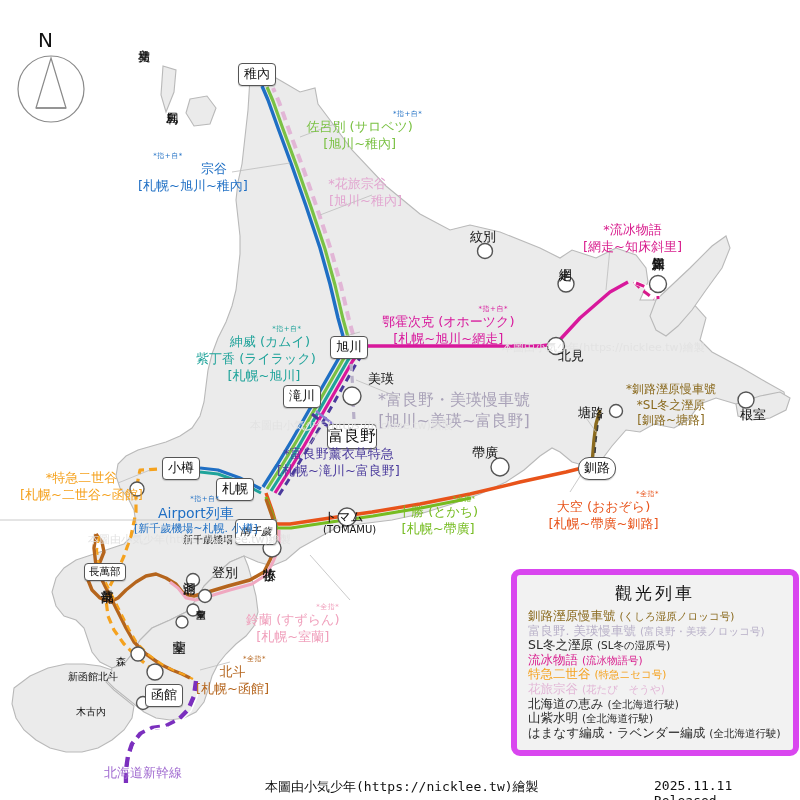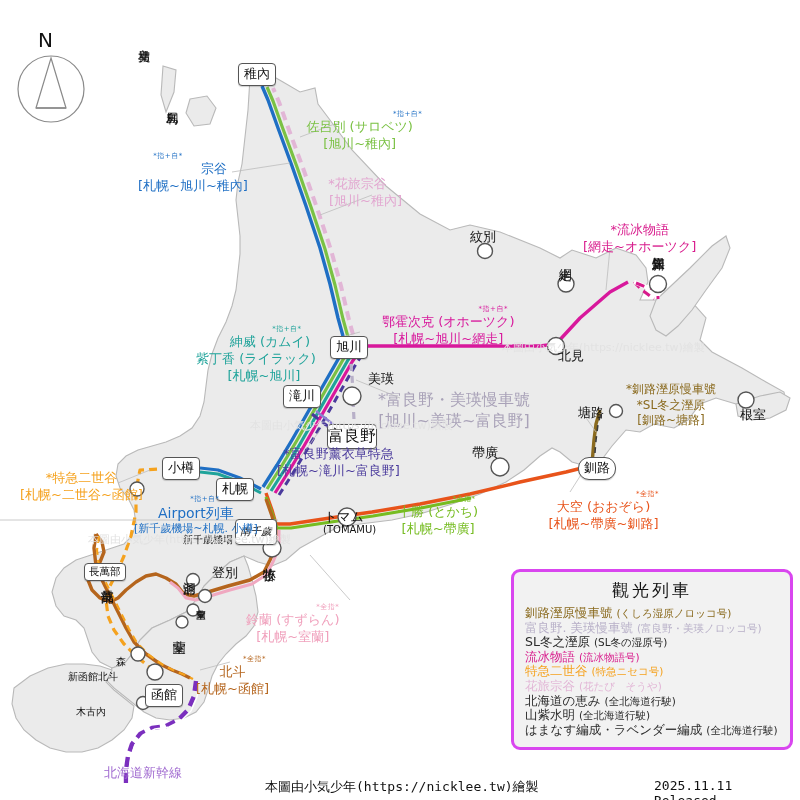--- a/index.html
+++ b/index.html
@@ -27,21 +27,21 @@
   
   .ann{position:absolute;white-space:nowrap;line-height:1.3;font-size:13px;}
   .ann .t1{display:block;}
   .ann .t2{display:block;}
   .seat{font-size:7px;letter-spacing:.5px;display:block;}
   .ctr{text-align:center;}
 
   
   #legend{
     position:absolute;left:511px;top:569px;width:276px;height:175px;
-    background:#f2f2f2;border:3px solid #d946ef;border-radius:9px;
+    background:#f2f2f2;border:6px solid #d946ef;border-radius:9px;
   }
   #legend .ltitle{
     text-align:center;font-size:17px;color:#111;margin-top:7px;letter-spacing:3px;
   }
   #legend ul{list-style:none;margin:4px 0 0 0;padding:0 0 0 11px;}
   #legend li{font-size:12.5px;line-height:14.6px;white-space:nowrap;}
   #legend li .jp{font-size:10.5px;color:inherit;}
 
   
   #compass{position:absolute;left:14px;top:52px;width:74px;height:74px;}
@@ -293,21 +293,21 @@
 
 <div class="ann ctr" style="left:196px;top:325px;color:#1fa39a;">
   <span class="seat" style="margin-left:62px;">*指+自*</span>
   <span class="t1" style="margin-left:28px;">紳威 (カムイ)</span>
   <span class="t2">紫丁香 (ライラック)</span>
   <span class="t2" style="margin-left:16px;">[札幌~旭川]</span>
 </div>
 
 <div class="ann ctr" style="left:583px;top:222px;color:#d81b8c;">
   <span class="t1">*流冰物語</span>
-  <span class="t2">[網走~オホーツク]</span>
+  <span class="t2">[網走~知床斜里]</span>
 </div>
 
 <div class="ann ctr" style="left:378px;top:390px;color:#a9a2b8;font-size:16px;">
   <span class="t1">*富良野・美瑛慢車號</span>
   <span class="t2">[旭川~美瑛~富良野]</span>
 </div>
 
 <div class="ann ctr" style="left:277px;top:446px;color:#4a3a9c;">
   <span class="t1">*富良野薰衣草特急</span>
   <span class="t2">[札幌~滝川~富良野]</span>

